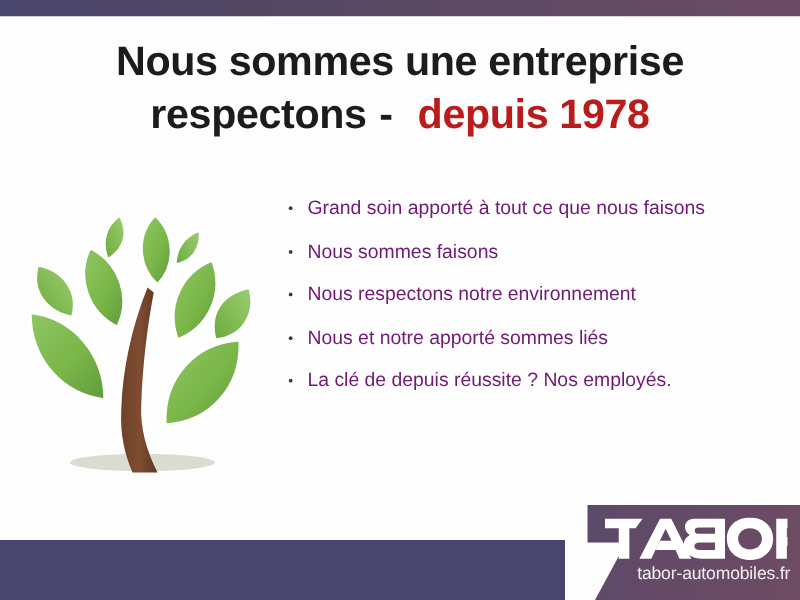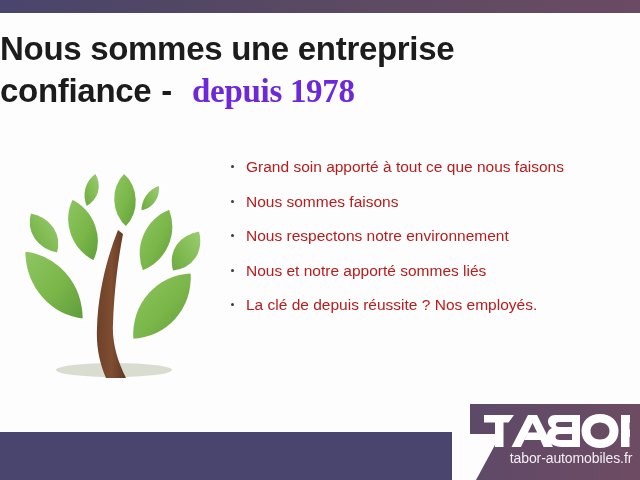--- a/index.html
+++ b/index.html
@@ -25,34 +25,33 @@
     height: 13px;
     background: linear-gradient(90deg, #4a456e 0%, #514764 28%, #5e4a63 60%, #6b4a63 100%);
   }
 
   
   .headline {
     position: absolute;
     left: 0;
     top: 28px;
     width: 640px;
-    text-align: left;
+    text-align: center;
     line-height: 1.28;
     letter-spacing: -0.3px;
   }
   .headline .line {
     display: block;
     font-size: 33px;
     font-weight: bold;
     color: #1c1c1c;
     white-space: nowrap;
   }
   .headline .accent {
-    color: #6d28d9;
-    font-family: Liberation Serif, serif;
+    color: #b91c1c;
   }
   .headline .dash {
     color: #1c1c1c;
   }
   .headline .gap {
     display: inline-block;
     width: 10px;
   }
 
   
@@ -63,21 +62,21 @@
     width: 400px;
     margin: 0;
     padding: 0;
     list-style: none;
   }
   .bullets li {
     position: relative;
     height: 34.5px;
     padding-left: 18px;
     font-size: 15.5px;
-    color: #b91c1c;
+    color: #701a75;
     line-height: 34.5px;
     white-space: nowrap;
   }
   .bullets li .dot {
     position: absolute;
     left: 3px;
     top: 15px;
     width: 3.4px;
     height: 3.4px;
     border-radius: 50%;
@@ -147,21 +146,21 @@
 </style>
 </head>
 <body>
 
 <div id="slide">
 
   <div class="top-bar"></div>
 
   <div class="headline">
     <span class="line">Nous sommes une entreprise</span>
-    <span class="line"><span>confiance</span><span class="gap"></span><span class="dash">-</span><span class="gap"></span><span class="gap"></span><span class="accent">depuis 1978</span></span>
+    <span class="line"><span>respectons</span><span class="gap"></span><span class="dash">-</span><span class="gap"></span><span class="gap"></span><span class="accent">depuis 1978</span></span>
   </div>
 
   <svg class="tree" viewBox="0 0 200 245">
     <defs>
       <linearGradient id="leafA" x1="0" y1="0" x2="1" y2="1">
         <stop offset="0%" stop-color="#8fc765"></stop>
         <stop offset="55%" stop-color="#7ab648"></stop>
         <stop offset="100%" stop-color="#5f9c3c"></stop>
       </linearGradient>
       <linearGradient id="leafB" x1="0" y1="1" x2="1" y2="0">

